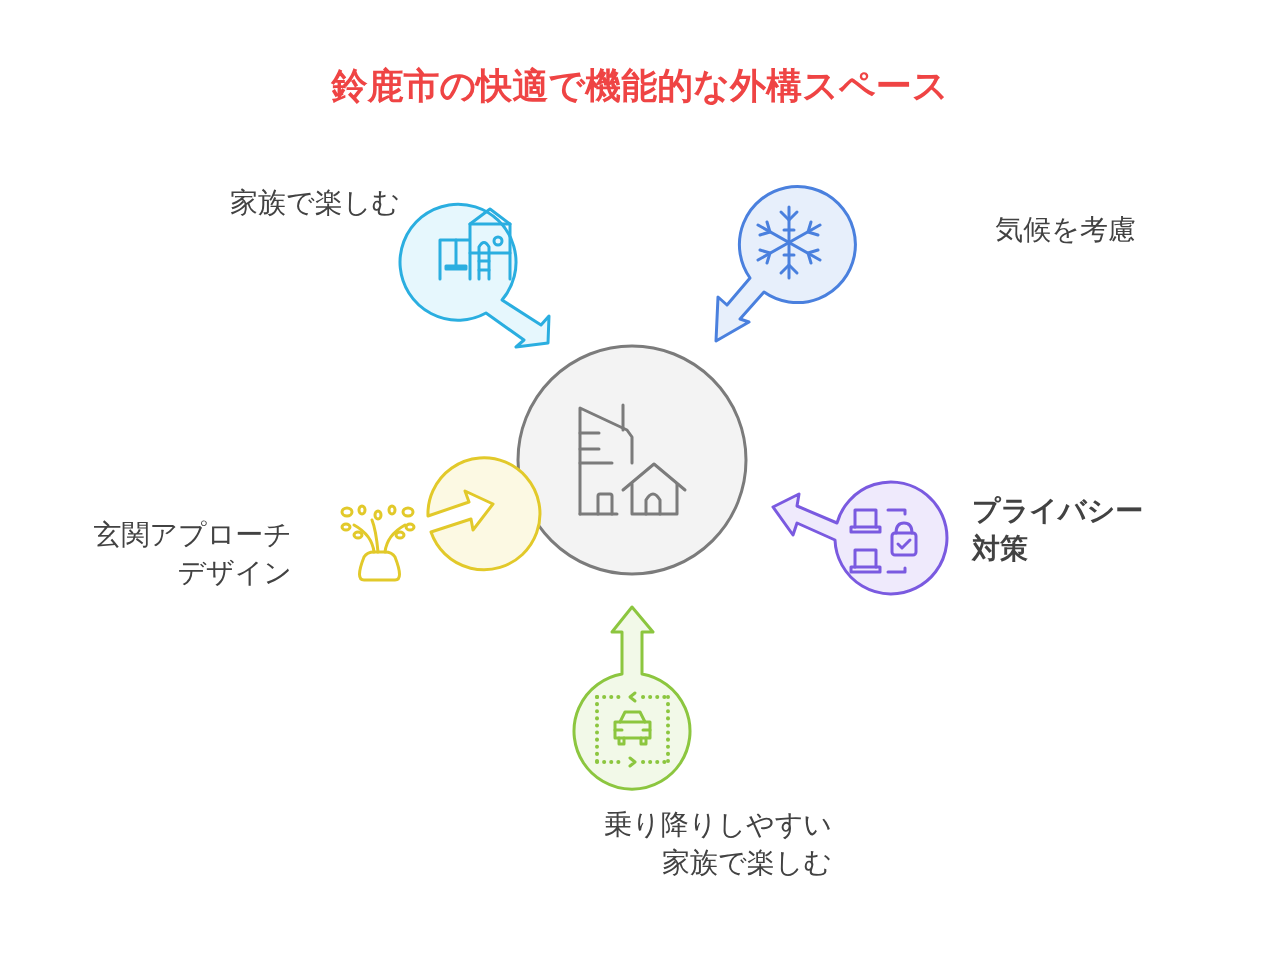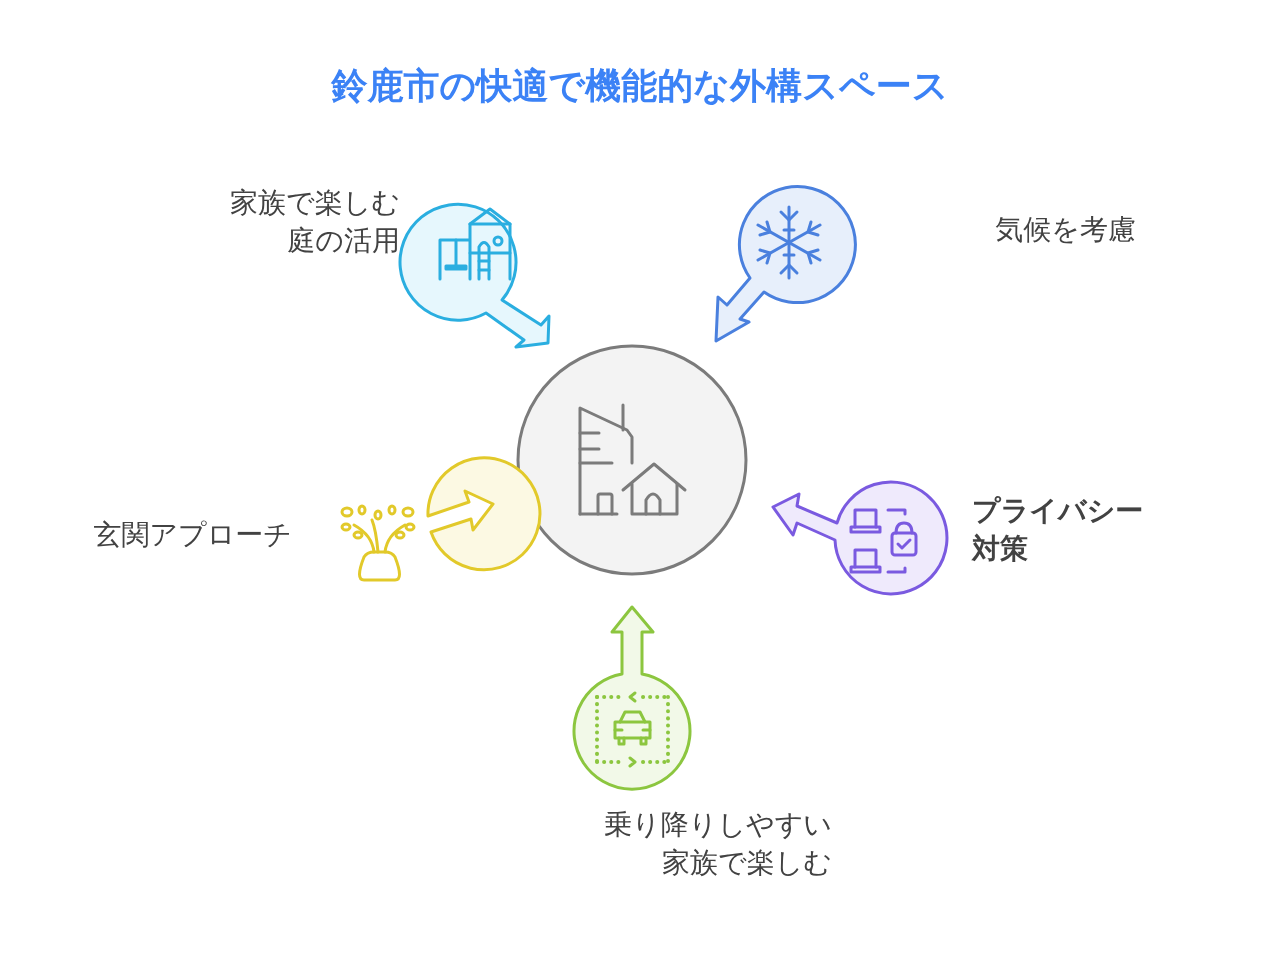--- a/index.html
+++ b/index.html
@@ -1,19 +1,19 @@
 <!DOCTYPE html>
 <html><head>
   <meta charset="utf-8">
   <style>
     html, body { margin: 0; padding: 0; background: #ffffff; }
     body { width: 1280px; height: 960px; position: relative; overflow: hidden;
            font-family: "DejaVu Sans", "Liberation Sans", sans-serif; color: #424242; }
     .title { position: absolute; left: 0; top: 62px; width: 1280px; text-align: center;
-             font-size: 36px; font-weight: bold; color: #3b82f6; letter-spacing: 0px; }
+             font-size: 36px; font-weight: bold; color: #ef4444; letter-spacing: 0px; }
     svg.diagram { position: absolute; left: 0; top: 0; }
     .label { position: absolute; font-size: 28px; line-height: 38px; color: #424242; white-space: nowrap; }
     .label span { display: block; }
     .right-align { text-align: right; }
     .left-align { text-align: left; }
     .center-align { text-align: right; }
   </style>
 </head>
 <body>
 
@@ -123,29 +123,29 @@
       <path d="M619 738 L619 744 L624 744 L624 738"></path>
       <path d="M641 738 L641 744 L646 744 L646 738"></path>
       <path d="M615 730 L622 730"></path>
       <path d="M643 730 L650 730"></path>
     </g>
   </g>
 </svg>
 
 <div class="label right-align" style="left:150px; top:184px; width:250px;">
   <span>家族で楽しむ</span>
-  <span>庭の活用</span>
 </div>
 
 <div class="label left-align" style="left:886px; top:211px; width:250px;text-align:right;">
   <span>気候を考慮</span>
 </div>
 
 <div class="label right-align" style="left:40px; top:516px; width:252px;">
   <span>玄関アプローチ</span>
+  <span>デザイン</span>
 </div>
 
 <div class="label left-align" style="left:972px; top:492px; width:250px;font-weight:bold;">
   <span>プライバシー</span>
   <span>対策</span>
 </div>
 
 <div class="label center-align" style="left:432px; top:806px; width:400px;">
   <span>乗り降りしやすい</span>
   <span>家族で楽しむ</span>

